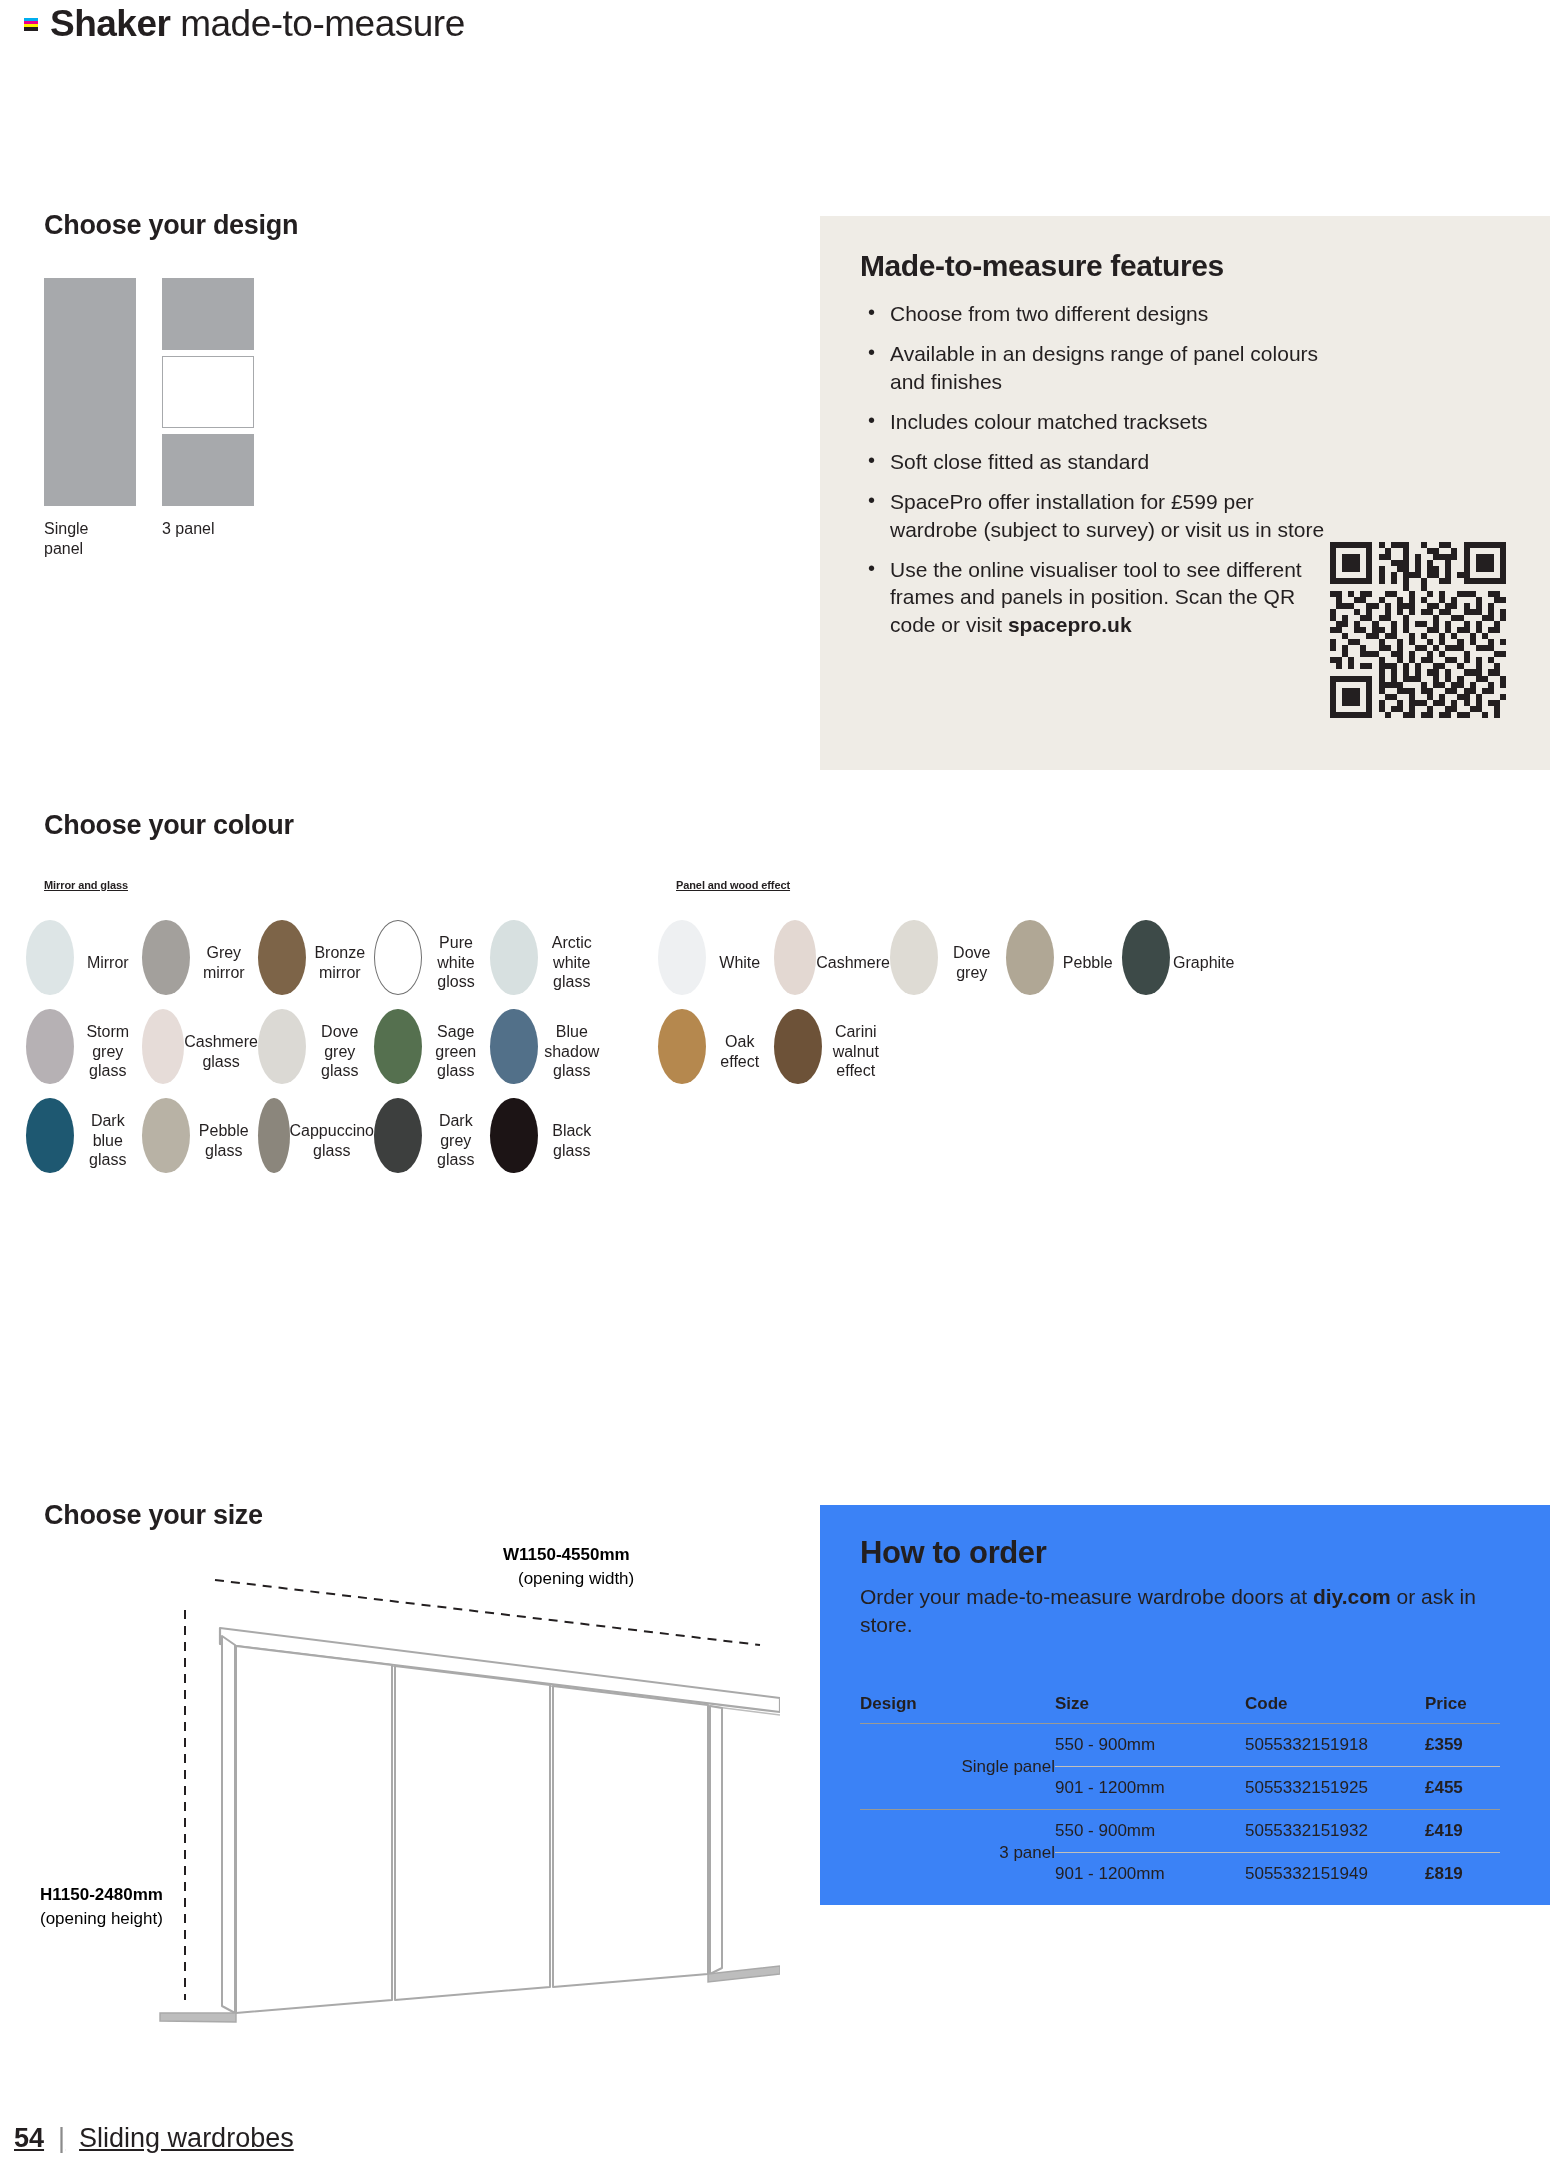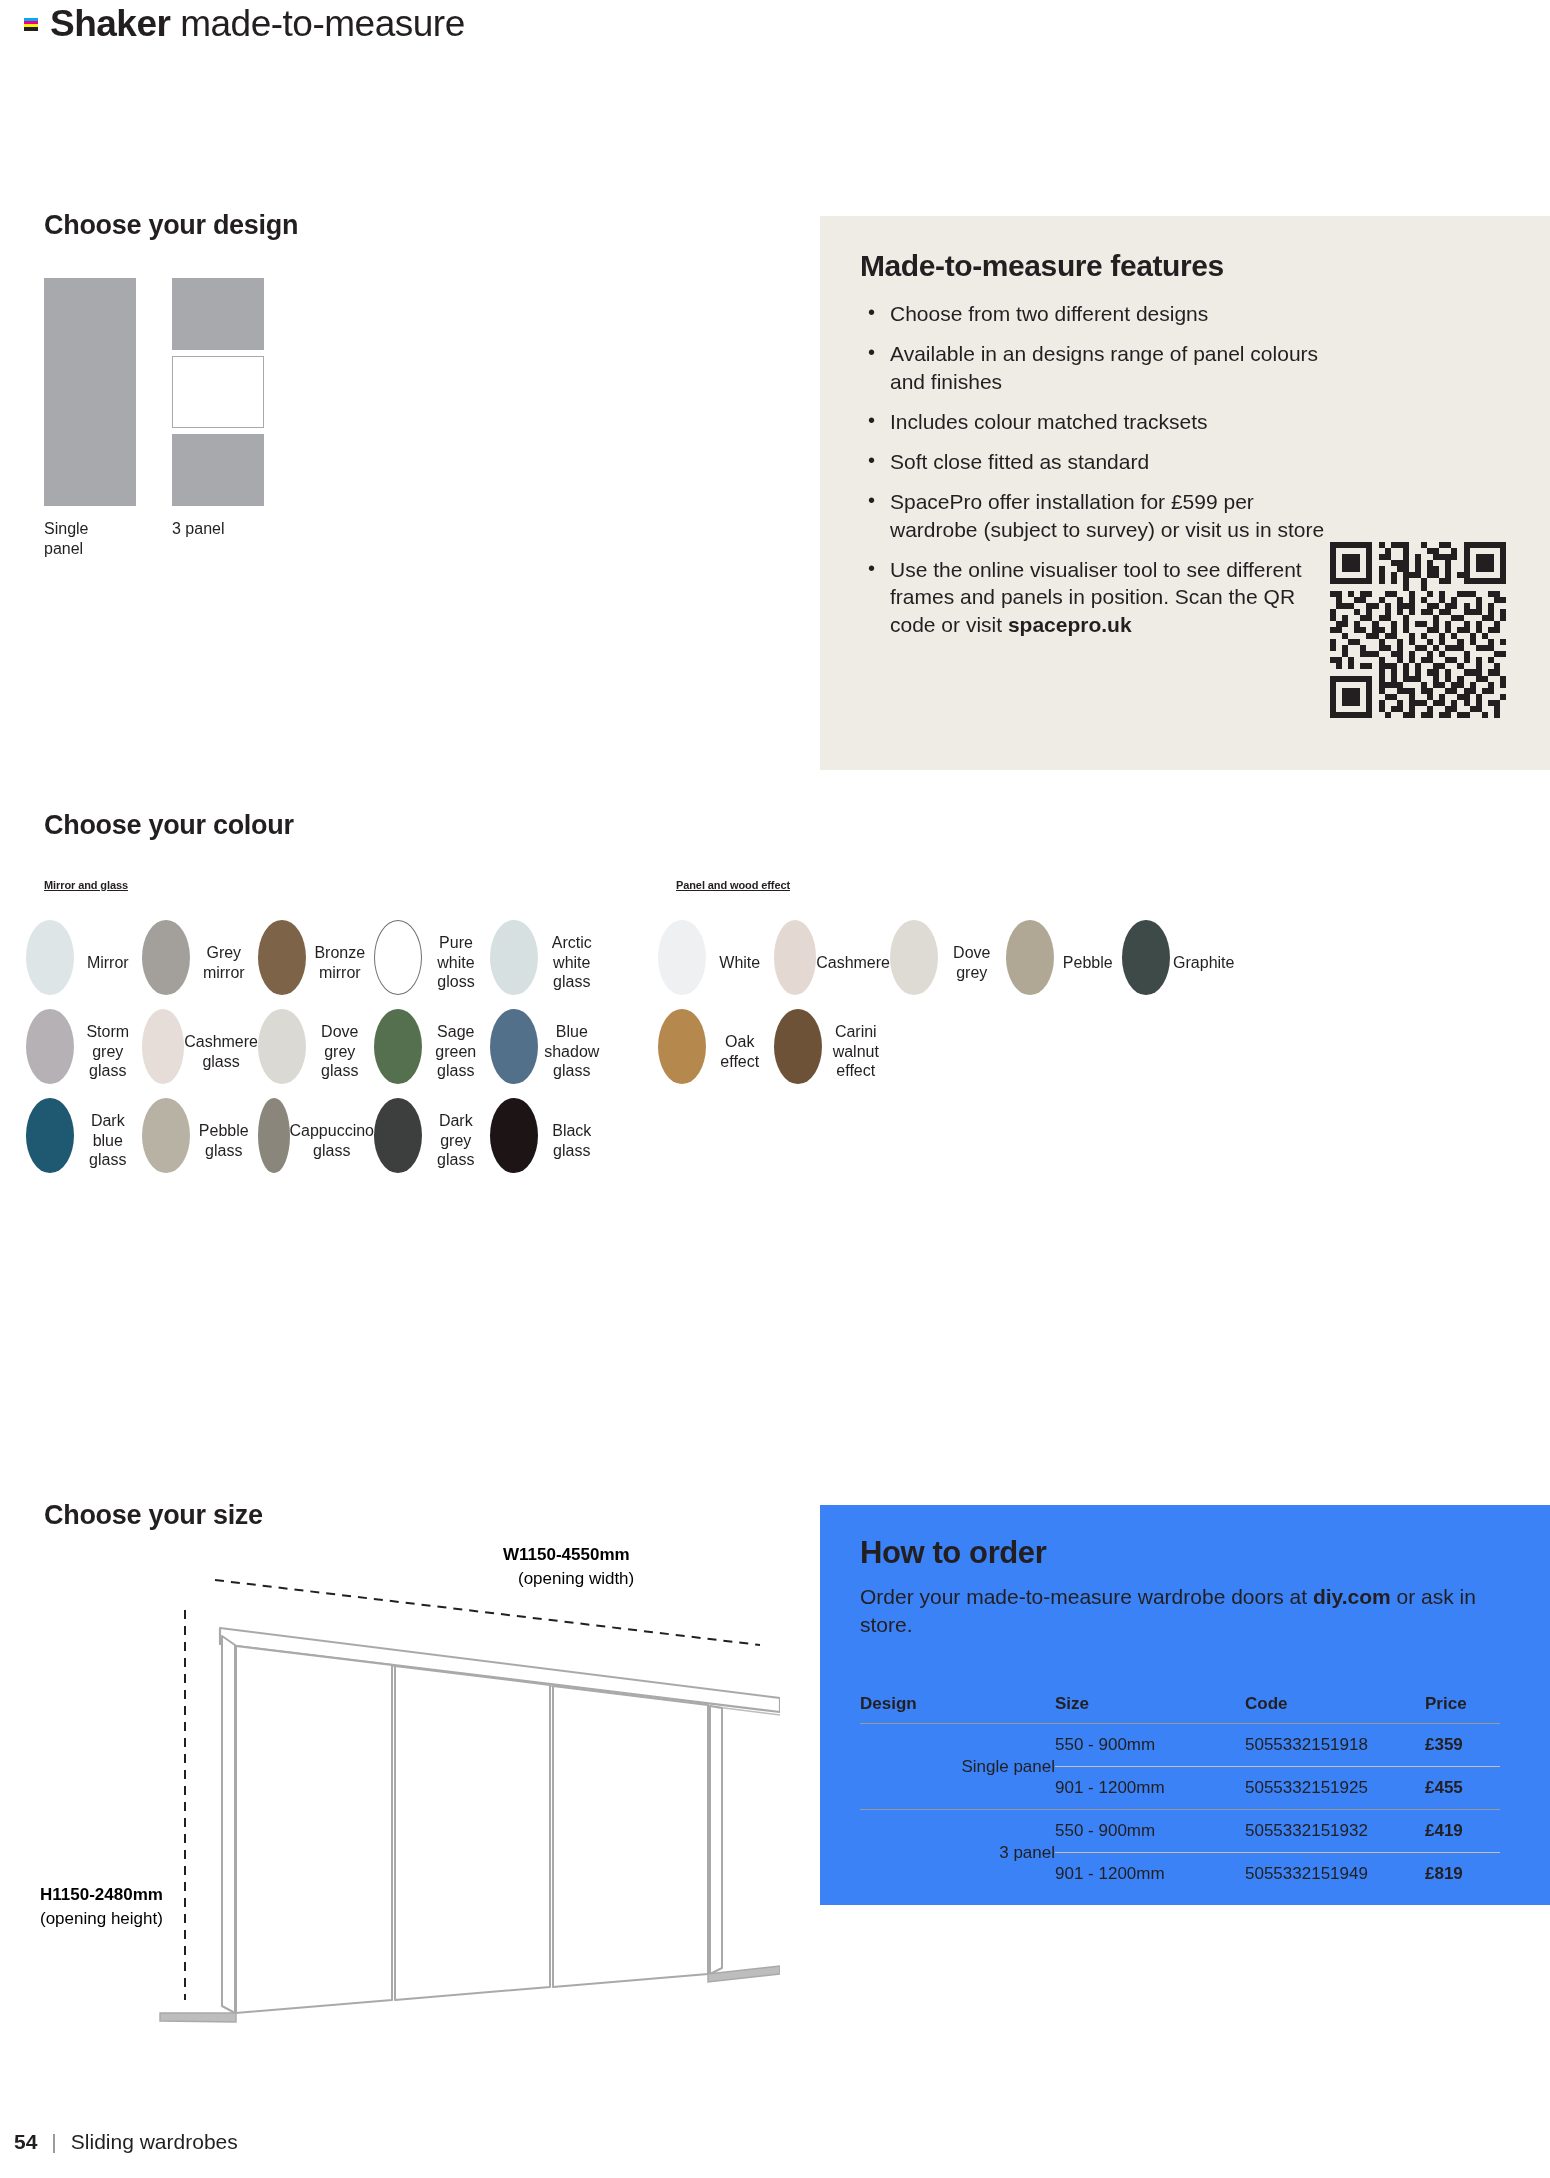--- a/index.html
+++ b/index.html
@@ -18,21 +18,21 @@
   .cmyk-bar i { display: block; height: 25%; width: 100%; }
   .hdr-title { font-size: 37px; letter-spacing: -0.5px; white-space: nowrap; }
   .hdr-title b { font-weight: 700; }
   .hdr-title span { font-weight: 400; }
 
   
   .sec-h { position: absolute; font-size: 27px; font-weight: 700; letter-spacing: -0.3px; }
   .sub-h { font-size: 11px; font-weight: 700; letter-spacing: -0.1px; text-decoration: underline; }
 
   
-  .design-area { position: absolute; left: 44px; top: 278px; display: flex; gap: 36px; }
+  .design-area { position: absolute; left: 44px; top: 278px; display: flex; gap: 26px; }
   .design-item { display: flex; flex-direction: column; align-items: flex-start; }
   .single-panel-box { width: 92px; height: 228px; background: #a7a9ac; }
   .three-panel-box { width: 92px; height: 228px; display: flex; flex-direction: column; justify-content: space-between; }
   .tp-top, .tp-bot { height: 72px; background: #a7a9ac; }
   .tp-mid { height: 72px; background: #ffffff; border: 1.5px solid #a7a9ac; }
   .design-label { margin-top: 13px; font-size: 16px; line-height: 1.23; }
 
   
   .features { position: absolute; left: 820px; top: 216px; width: 730px; height: 554px; background: #efece6; }
   .features-inner { padding: 33px 40px 0 40px; }
@@ -74,21 +74,21 @@
   .col-design { width: 195px; }
   .col-size { width: 190px; }
   .col-code { width: 180px; }
   .col-price { width: 75px; }
   td.design-name { font-weight: 400; text-align: right; }
   td.price-val { font-weight: 700; }
   .rl-full { border-top: 1.2px solid #9a9a95; }
   .rl-part td.cell-size, .rl-part td.cell-code, .rl-part td.price-val { border-top: 1.2px solid #c2c0ba; }
 
   
-  .footer { position: absolute; left: 14px; bottom: 24px; display: flex; align-items: baseline; gap: 14px; font-size: 21px; }
+  .footer { position: absolute; left: 14px; bottom: 24px; display: flex; align-items: baseline; gap: 14px; font-size: 27px; text-decoration: underline; }
   .footer .pg { font-weight: 700; }
   .footer .bar { color: #8b8b8b; }
   .footer .ft { font-weight: 400; }
 </style>
 </head>
 <body>
 
 <div class="page">
 
   <div class="header">

